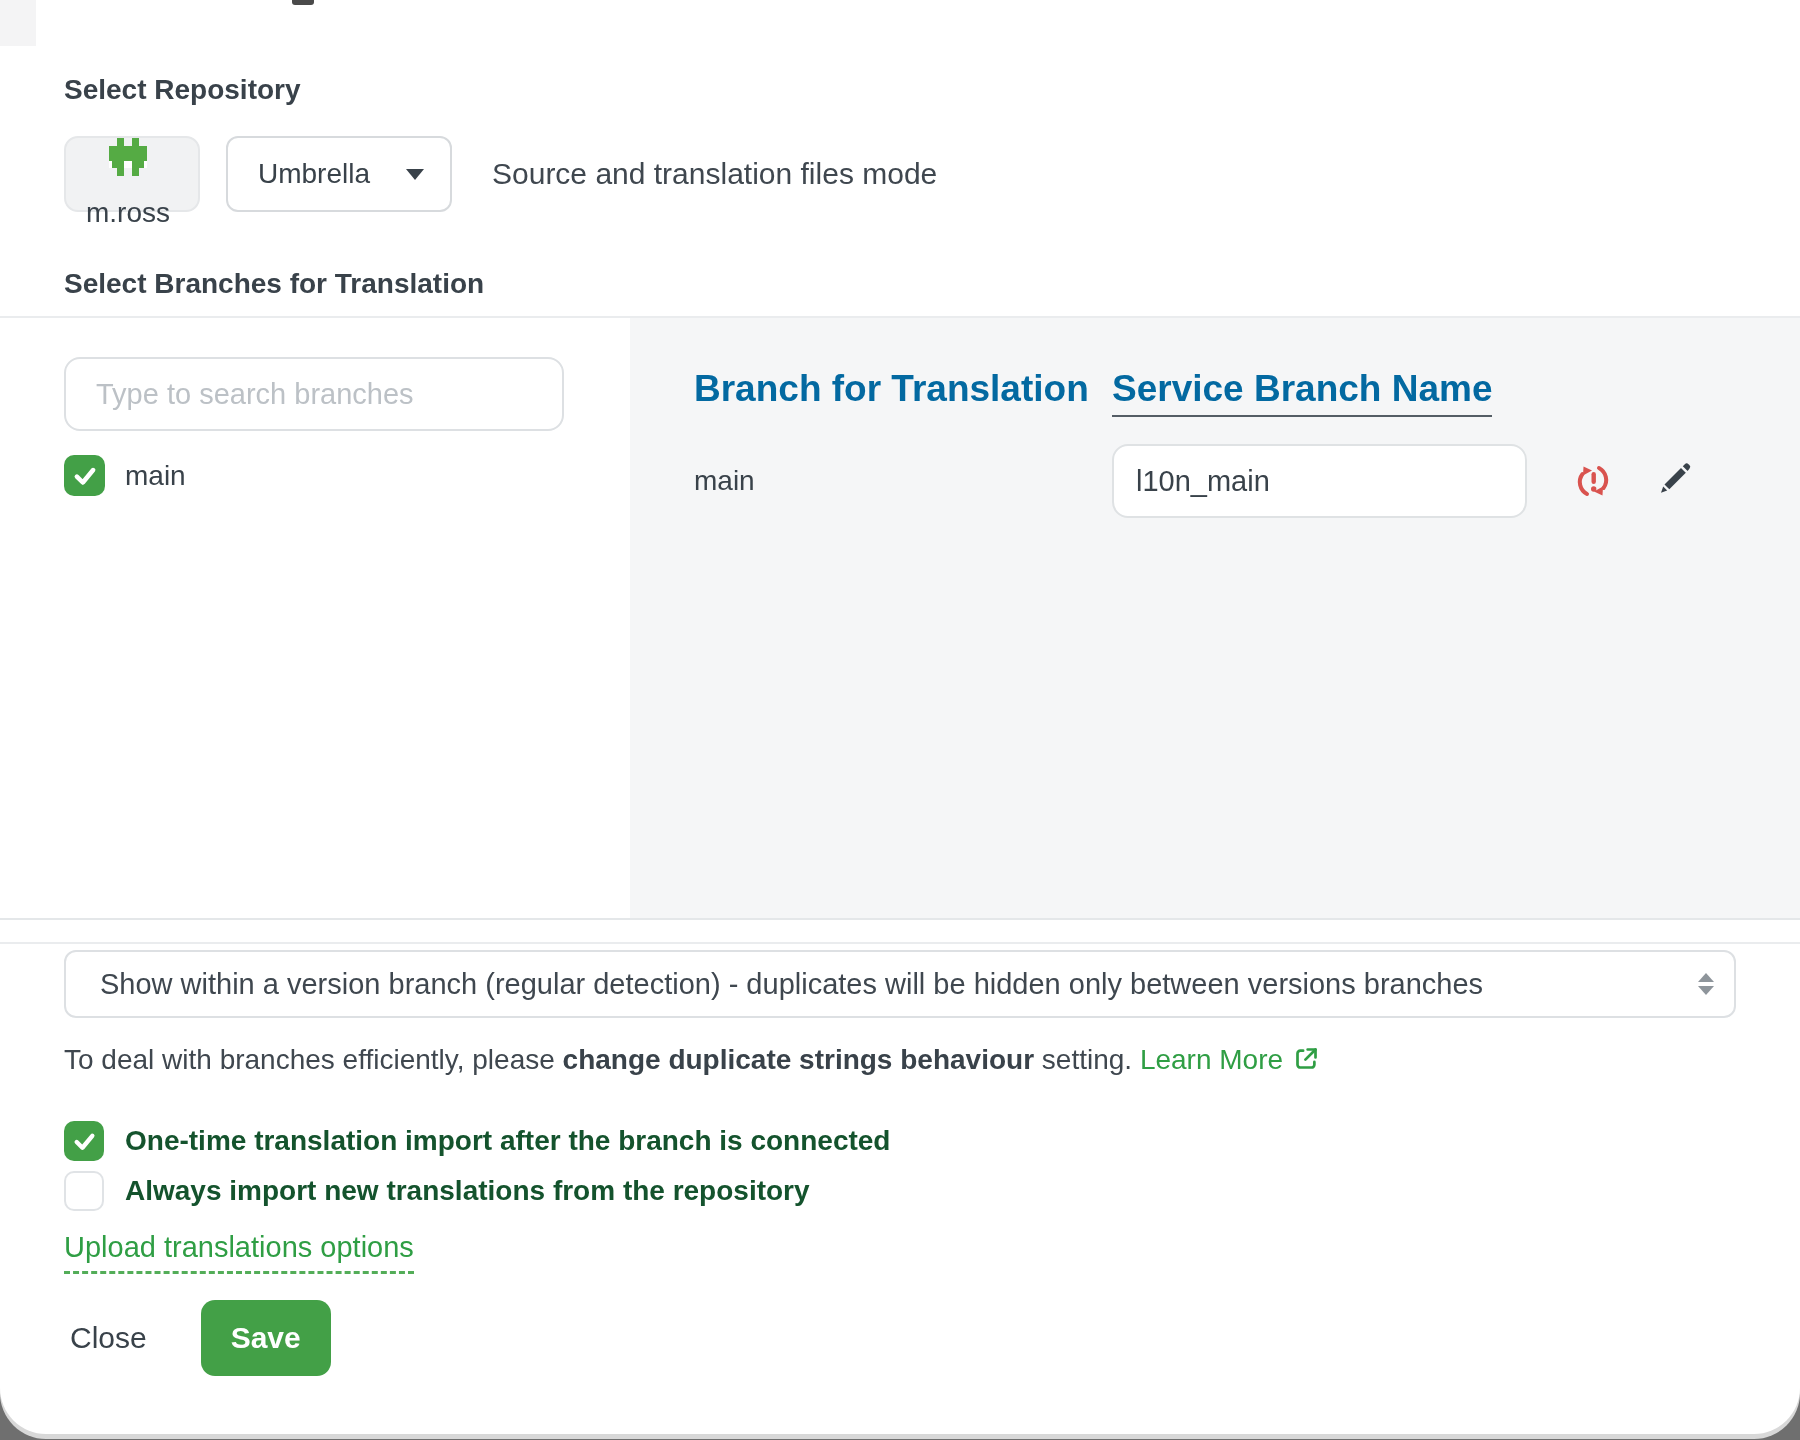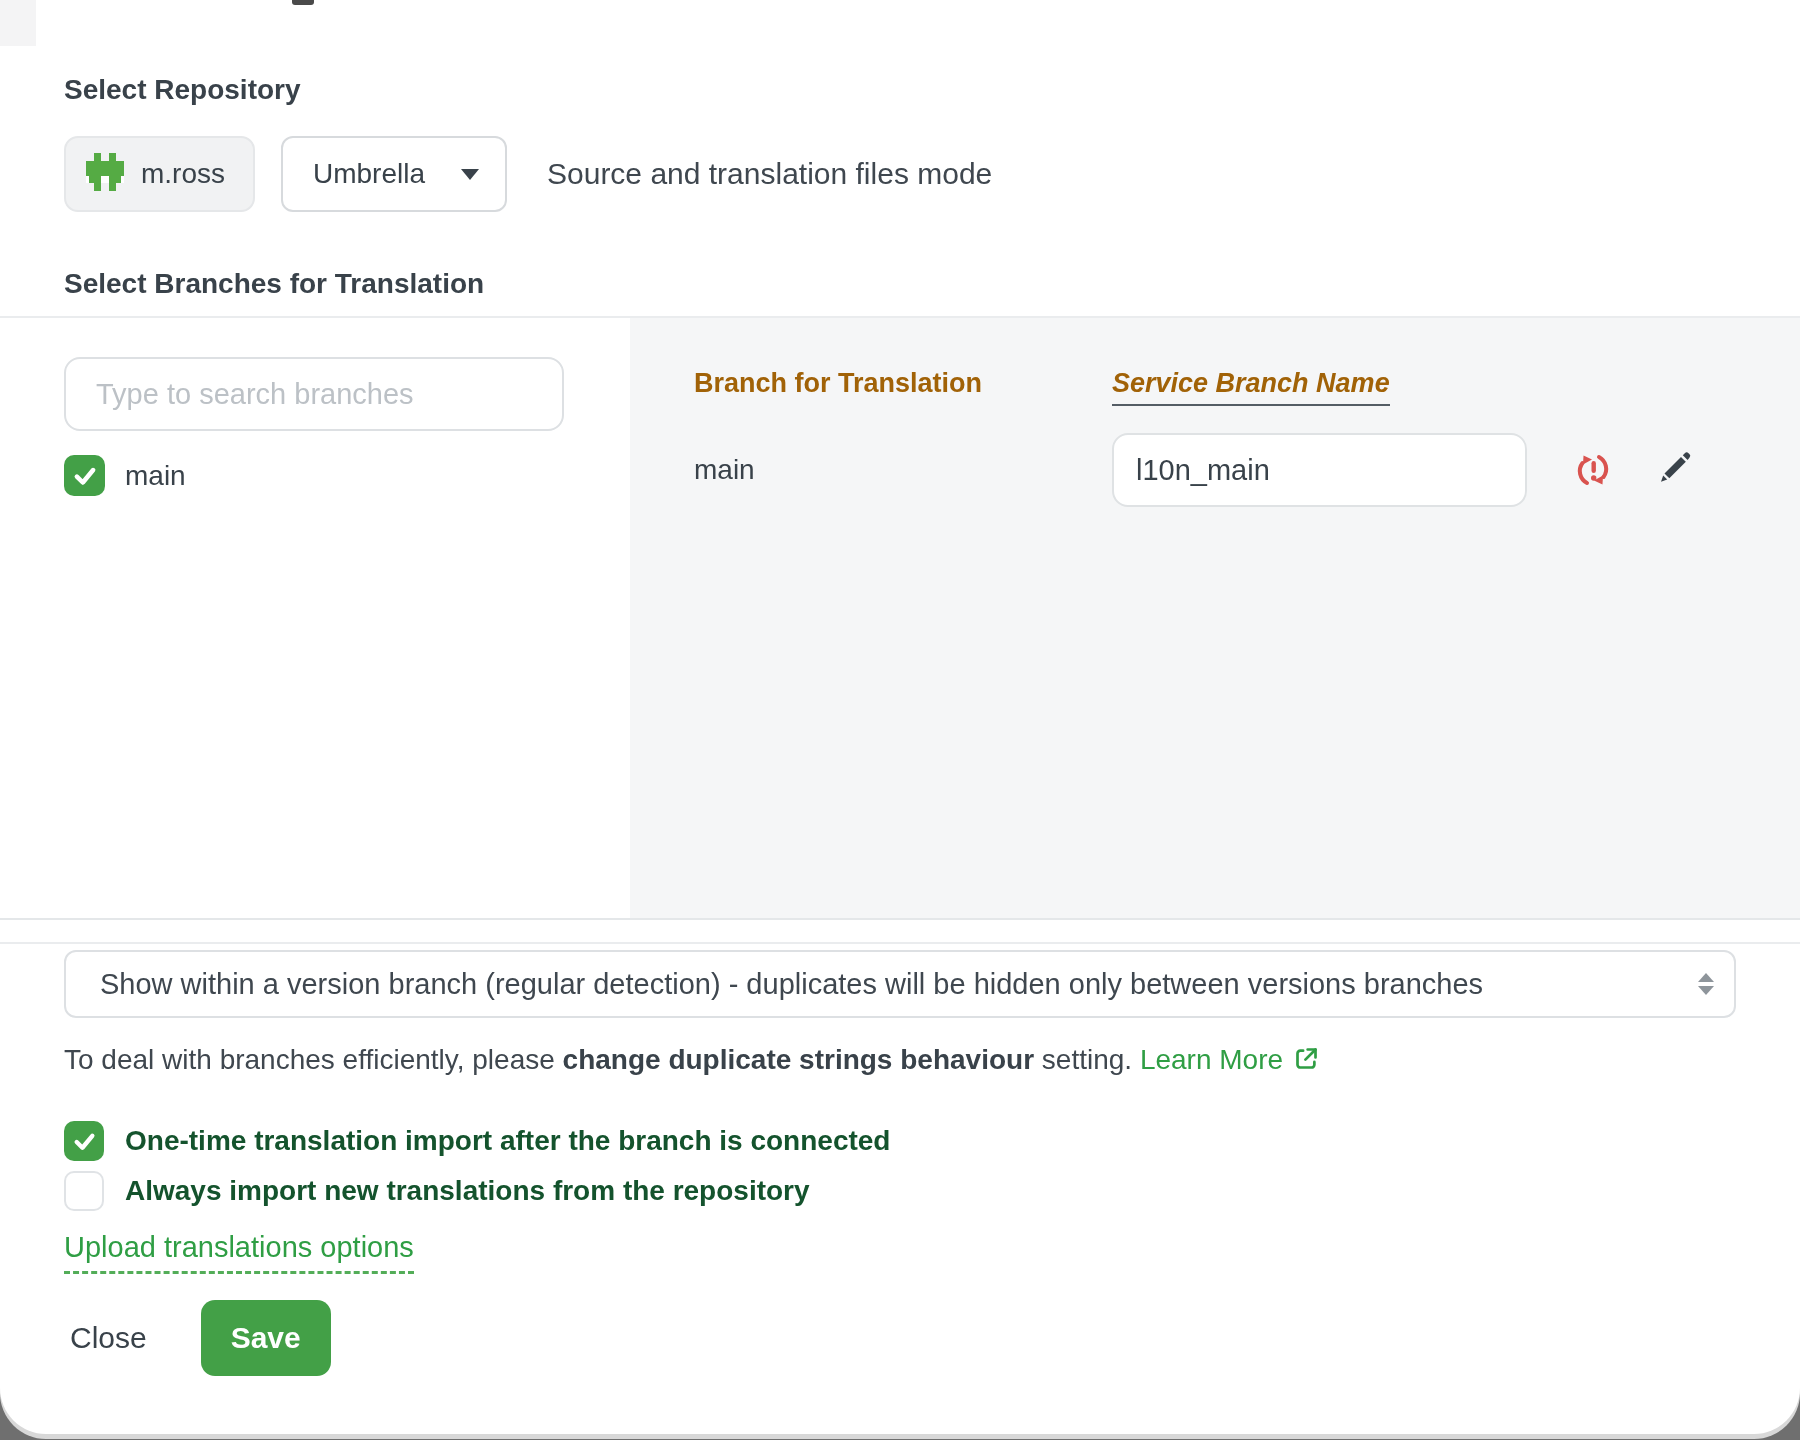--- a/index.html
+++ b/index.html
@@ -26,21 +26,21 @@
   .corner-shade {
     position: absolute; left: 0; top: 0;
     width: 36px; height: 46px; background: #f4f4f5;
   }
   .sec { padding: 72px 64px 0 64px; }
   h2 { margin: 0; font-size: 28px; font-weight: 700; color: #39424a; line-height: 36px; }
   .repo-row { display: flex; align-items: center; margin-top: 28px; }
   .owner-chip {
     height: 76px; padding: 0 28px 0 20px;
     background: #f1f2f3; border: 2px solid #e5e7e9; border-radius: 14px;
-    display: flex; align-items: center; gap: 17px; cursor: pointer;
+    display: flex; align-items: center; gap: 17px; cursor: pointer; flex-direction: column;
   }
   .owner-chip .label { font-size: 28px; color: #39424a; }
   .repo-select {
     margin-left: 26px; height: 76px; min-width: 226px;
     background: #fff; border: 2px solid #d7dadd; border-radius: 12px;
     display: flex; align-items: center; justify-content: space-between;
     padding: 0 26px 0 30px; gap: 26px; cursor: pointer;
   }
   .repo-select .label { font-size: 28px; color: #39424a; }
   .caret-down {
@@ -66,23 +66,23 @@
   .branch-item { margin-top: 24px; display: flex; align-items: center; gap: 20px; cursor: pointer; }
   .cb {
     width: 41px; height: 41px; border-radius: 10px; flex: 0 0 auto;
     display: flex; align-items: center; justify-content: center;
   }
   .cb.checked { background: #43a047; }
   .cb.unchecked { background: #fff; border: 2px solid #e0e3e6; }
   .branch-item .label { font-size: 28px; color: #39424a; }
 
   .right-panel { flex: 1; background: #f5f6f7; padding: 50px 0 0 64px; }
-  .thead { display: flex; align-items: baseline; font-size: 27px; font-weight: 700; color: #a16207; }
+  .thead { display: flex; align-items: baseline; font-size: 37px; font-weight: 700; color: #0369a1; }
   .col1 { width: 418px; }
-  .underlined { border-bottom: 2px solid #545d65; padding-bottom: 6px; cursor: help; font-style: italic; }
+  .underlined { border-bottom: 2px solid #545d65; padding-bottom: 6px; cursor: help; }
   .trow { display: flex; align-items: center; margin-top: 34px; }
   .trow .branch-name { font-size: 28px; color: #39424a; }
   .service-input {
     width: 415px; height: 74px;
     border: 2px solid #dfe2e4; border-radius: 16px;
     font-size: 29px; color: #39424a; padding: 0 22px; outline: none;
     font-family: Liberation Sans, sans-serif; background: #fff;
   }
   .icon-btn { margin-left: 46px; cursor: pointer; display: flex; align-items: center; }
   .icon-btn + .icon-btn { margin-left: 38px; }

